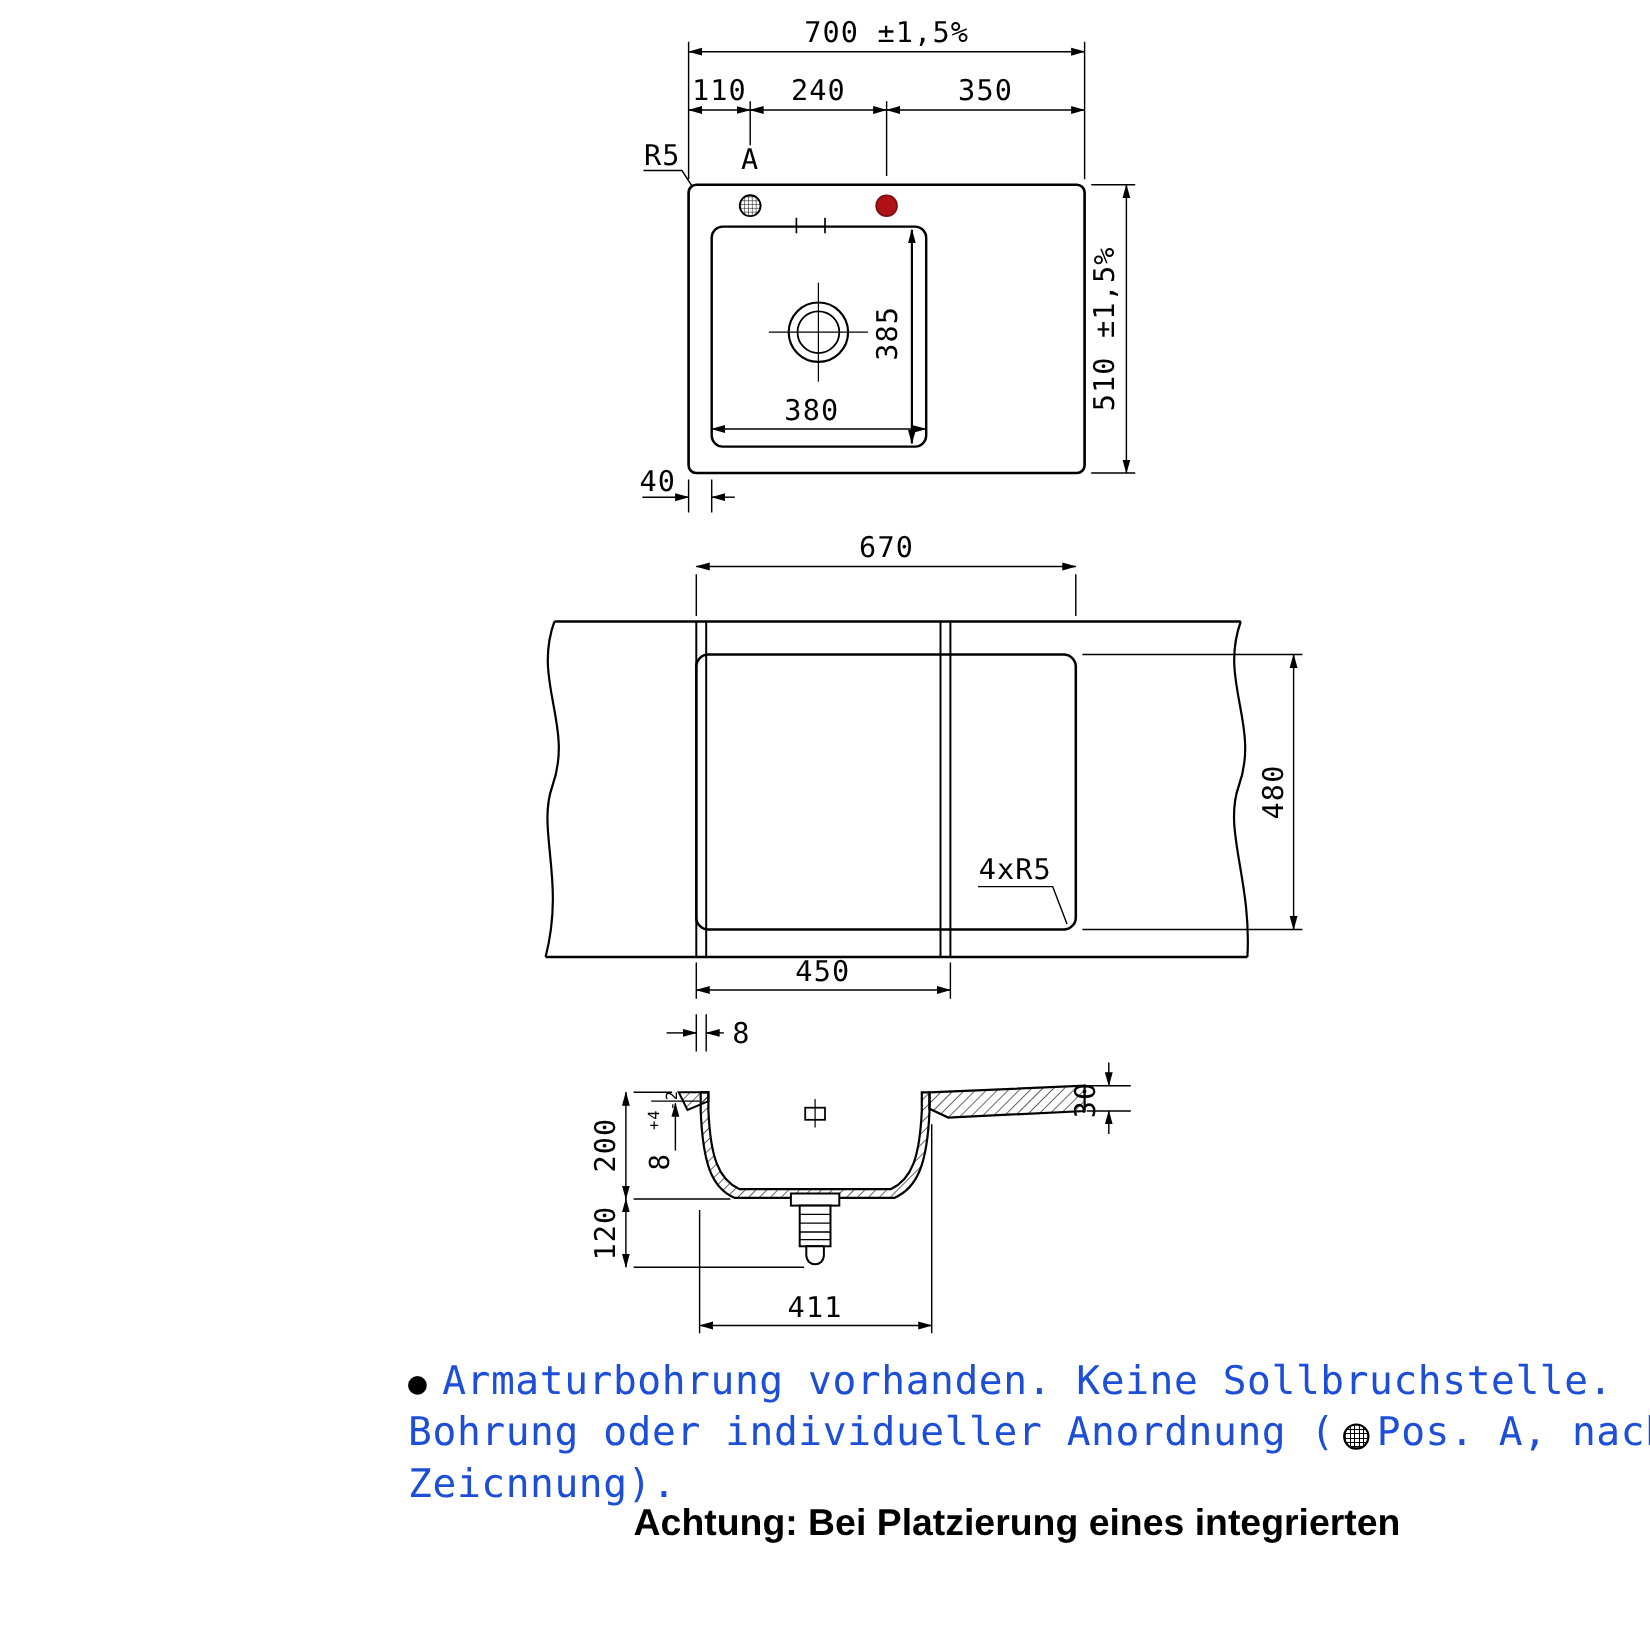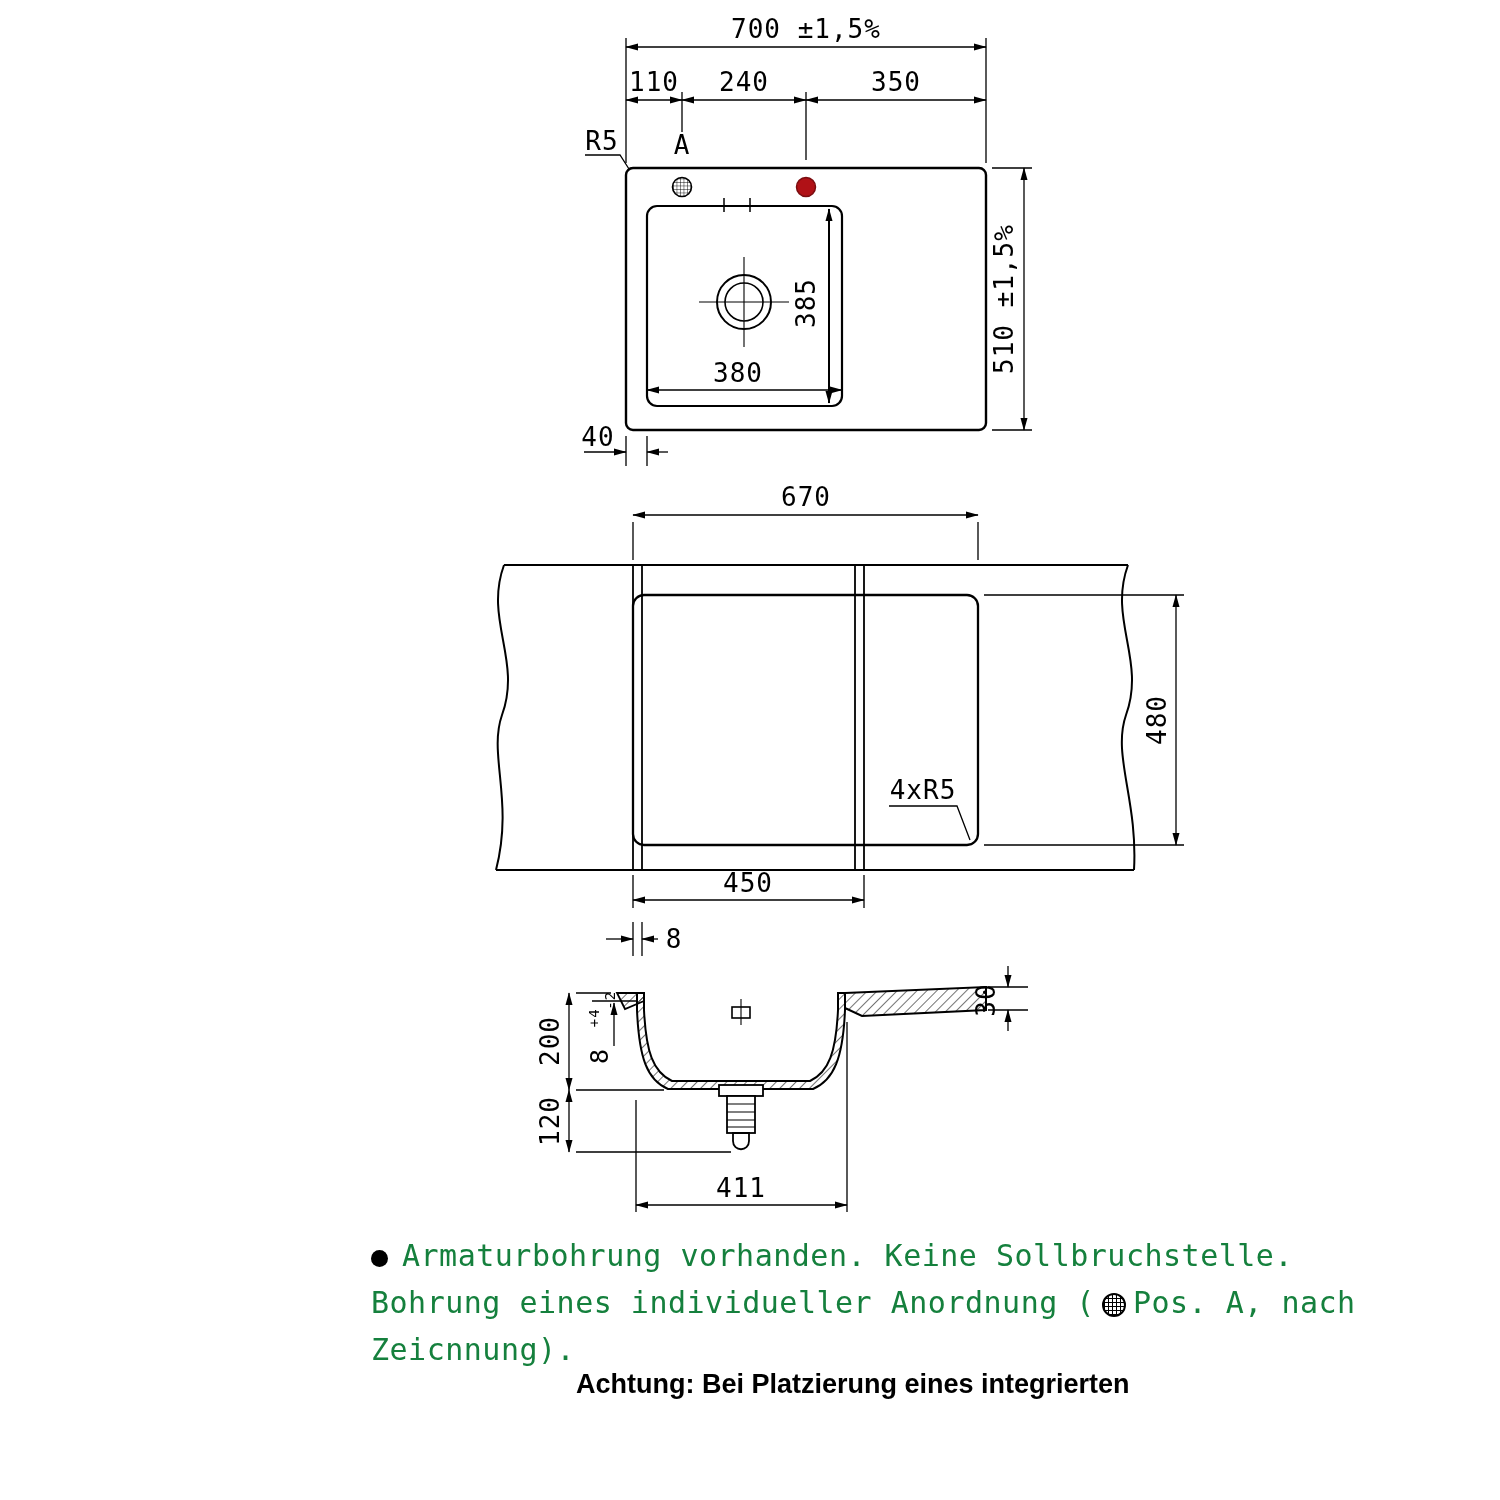--- a/index.html
+++ b/index.html
@@ -2,24 +2,24 @@
 <html><head>
 <meta charset="utf-8">
 <style>
   html,body{margin:0;padding:0;background:#fff;}
   .canvas{position:relative;width:1500px;height:1500px;background:#fff;overflow:hidden;
           font-family:"DejaVu Sans Mono",monospace;margin-left:36px;}
   svg{position:absolute;left:0;top:0;}
   text{font-family:"DejaVu Sans Mono",monospace;fill:#000;stroke:none;letter-spacing:1px;}
   .dimtxt text{font-size:26px;}
   .note1{position:absolute;left:335px;top:1232px;width:880px;
-         font-family:"DejaVu Sans Mono",monospace;font-size:30px;color:#15803d;
+         font-family:"DejaVu Sans Mono",monospace;font-size:36px;color:#1d4ed8;
          line-height:47px;letter-spacing:0.5px;white-space:nowrap;}
   .note2{position:absolute;left:540px;top:1368px;width:560px;
-         font-family:"Liberation Sans",sans-serif;font-weight:700;font-size:27px;
+         font-family:"Liberation Sans",sans-serif;font-weight:700;font-size:34px;
          color:#000;line-height:33px;white-space:nowrap;}
   .bullet{display:inline-block;width:17px;height:17px;background:#000;border-radius:50%;
           margin-right:14px;vertical-align:-1px;}
   .pos-a-icon{display:inline-block;width:20px;height:20px;border:2px solid #000;border-radius:50%;
           margin:0 7px;vertical-align:-4px;
           background-image:repeating-linear-gradient(0deg,#000 0 1px,transparent 1px 4px),
                            repeating-linear-gradient(90deg,#000 0 1px,transparent 1px 4px);}
 </style>
 </head>
 <body>
@@ -148,21 +148,21 @@
         <tspan dx="-18" dy="16" font-size="14">-2</tspan>
       </text>
       <text transform="rotate(-90 959 1000)" x="959" y="1000" text-anchor="middle">30</text>
       <text x="705" y="1197" text-anchor="middle">411</text>
     </g>
   </g>
 </svg>
 
   <div class="note1">
     <span class="bullet"></span><span>Armaturbohrung vorhanden. Keine Sollbruchstelle.</span><br>
-    <span>Bohrung eines individueller Anordnung (</span><span class="pos-a-icon"></span><span>Pos. A, nach</span><br>
+    <span>Bohrung oder individueller Anordnung (</span><span class="pos-a-icon"></span><span>Pos. A, nach</span><br>
     <span>Zeicnnung).</span>
   </div>
 
   <div class="note2">
     <div>Achtung: Bei Platzierung eines integrierten</div>
   </div>
 
 </div>
 
 </body></html>

